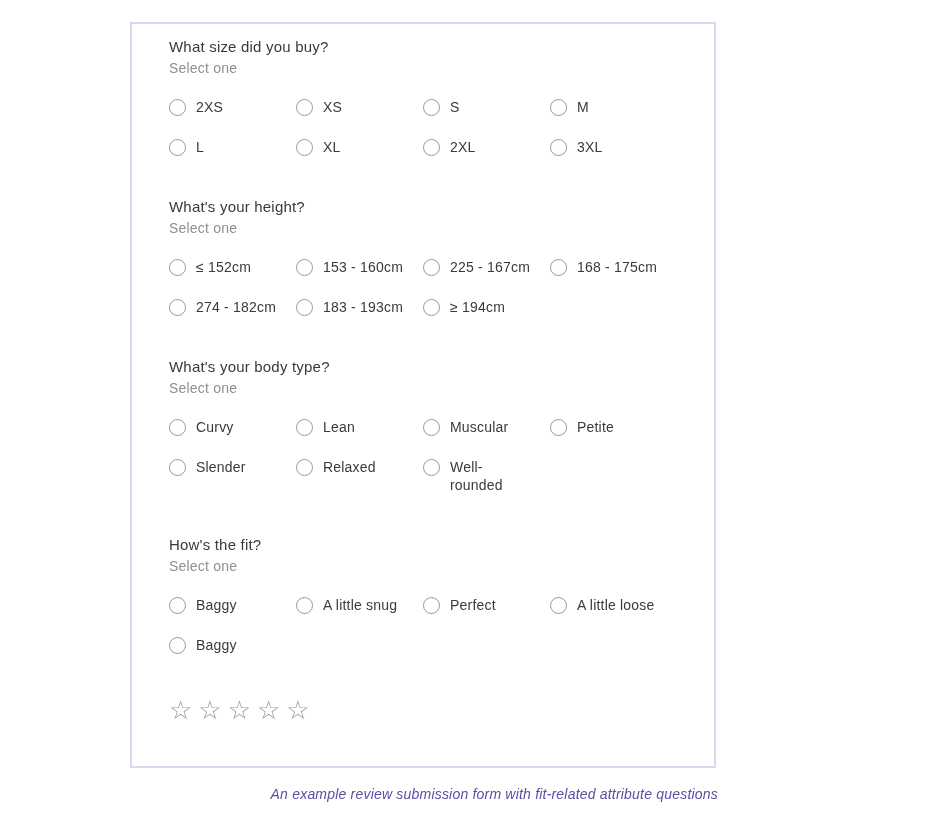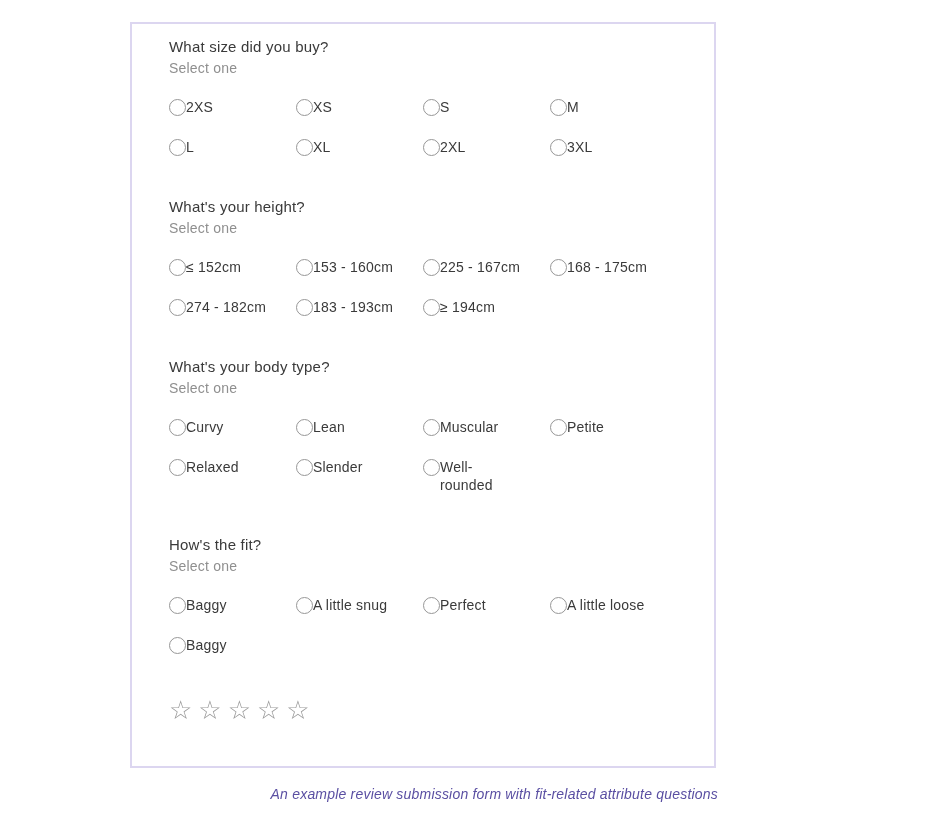--- a/index.html
+++ b/index.html
@@ -48,20 +48,21 @@
   }
   .options {
     display: grid;
     grid-template-columns: repeat(4, 1fr);
     row-gap: 22px;
     column-gap: 0;
   }
   .option {
     display: flex;
     align-items: flex-start;
+    gap: 10px;
     cursor: pointer;
     min-height: 18px;
   }
   .radio {
     flex: none;
     width: 17px; height: 17px;
     border: 1.5px solid var(--radio-border, #979797);
     border-radius: 50%;
     background: #fff;
     margin-top: 0.5px;
@@ -186,25 +187,25 @@
           <label class="option">
             <span class="radio"></span>
             <span class="option-label">Muscular</span>
           </label>
           <label class="option">
             <span class="radio"></span>
             <span class="option-label">Petite</span>
           </label>
           <label class="option">
             <span class="radio"></span>
+            <span class="option-label">Slender</span>
+          </label>
+          <label class="option">
+            <span class="radio"></span>
             <span class="option-label">Relaxed</span>
-          </label>
-          <label class="option">
-            <span class="radio"></span>
-            <span class="option-label">Slender</span>
           </label>
           <label class="option">
             <span class="radio"></span>
             <span class="option-label">Well-rounded</span>
           </label>
         </div>
       </section>
       <section class="question" data-qid="fit">
         <div class="q-title">How's the fit?</div>
         <div class="q-subtitle">Select one</div>

